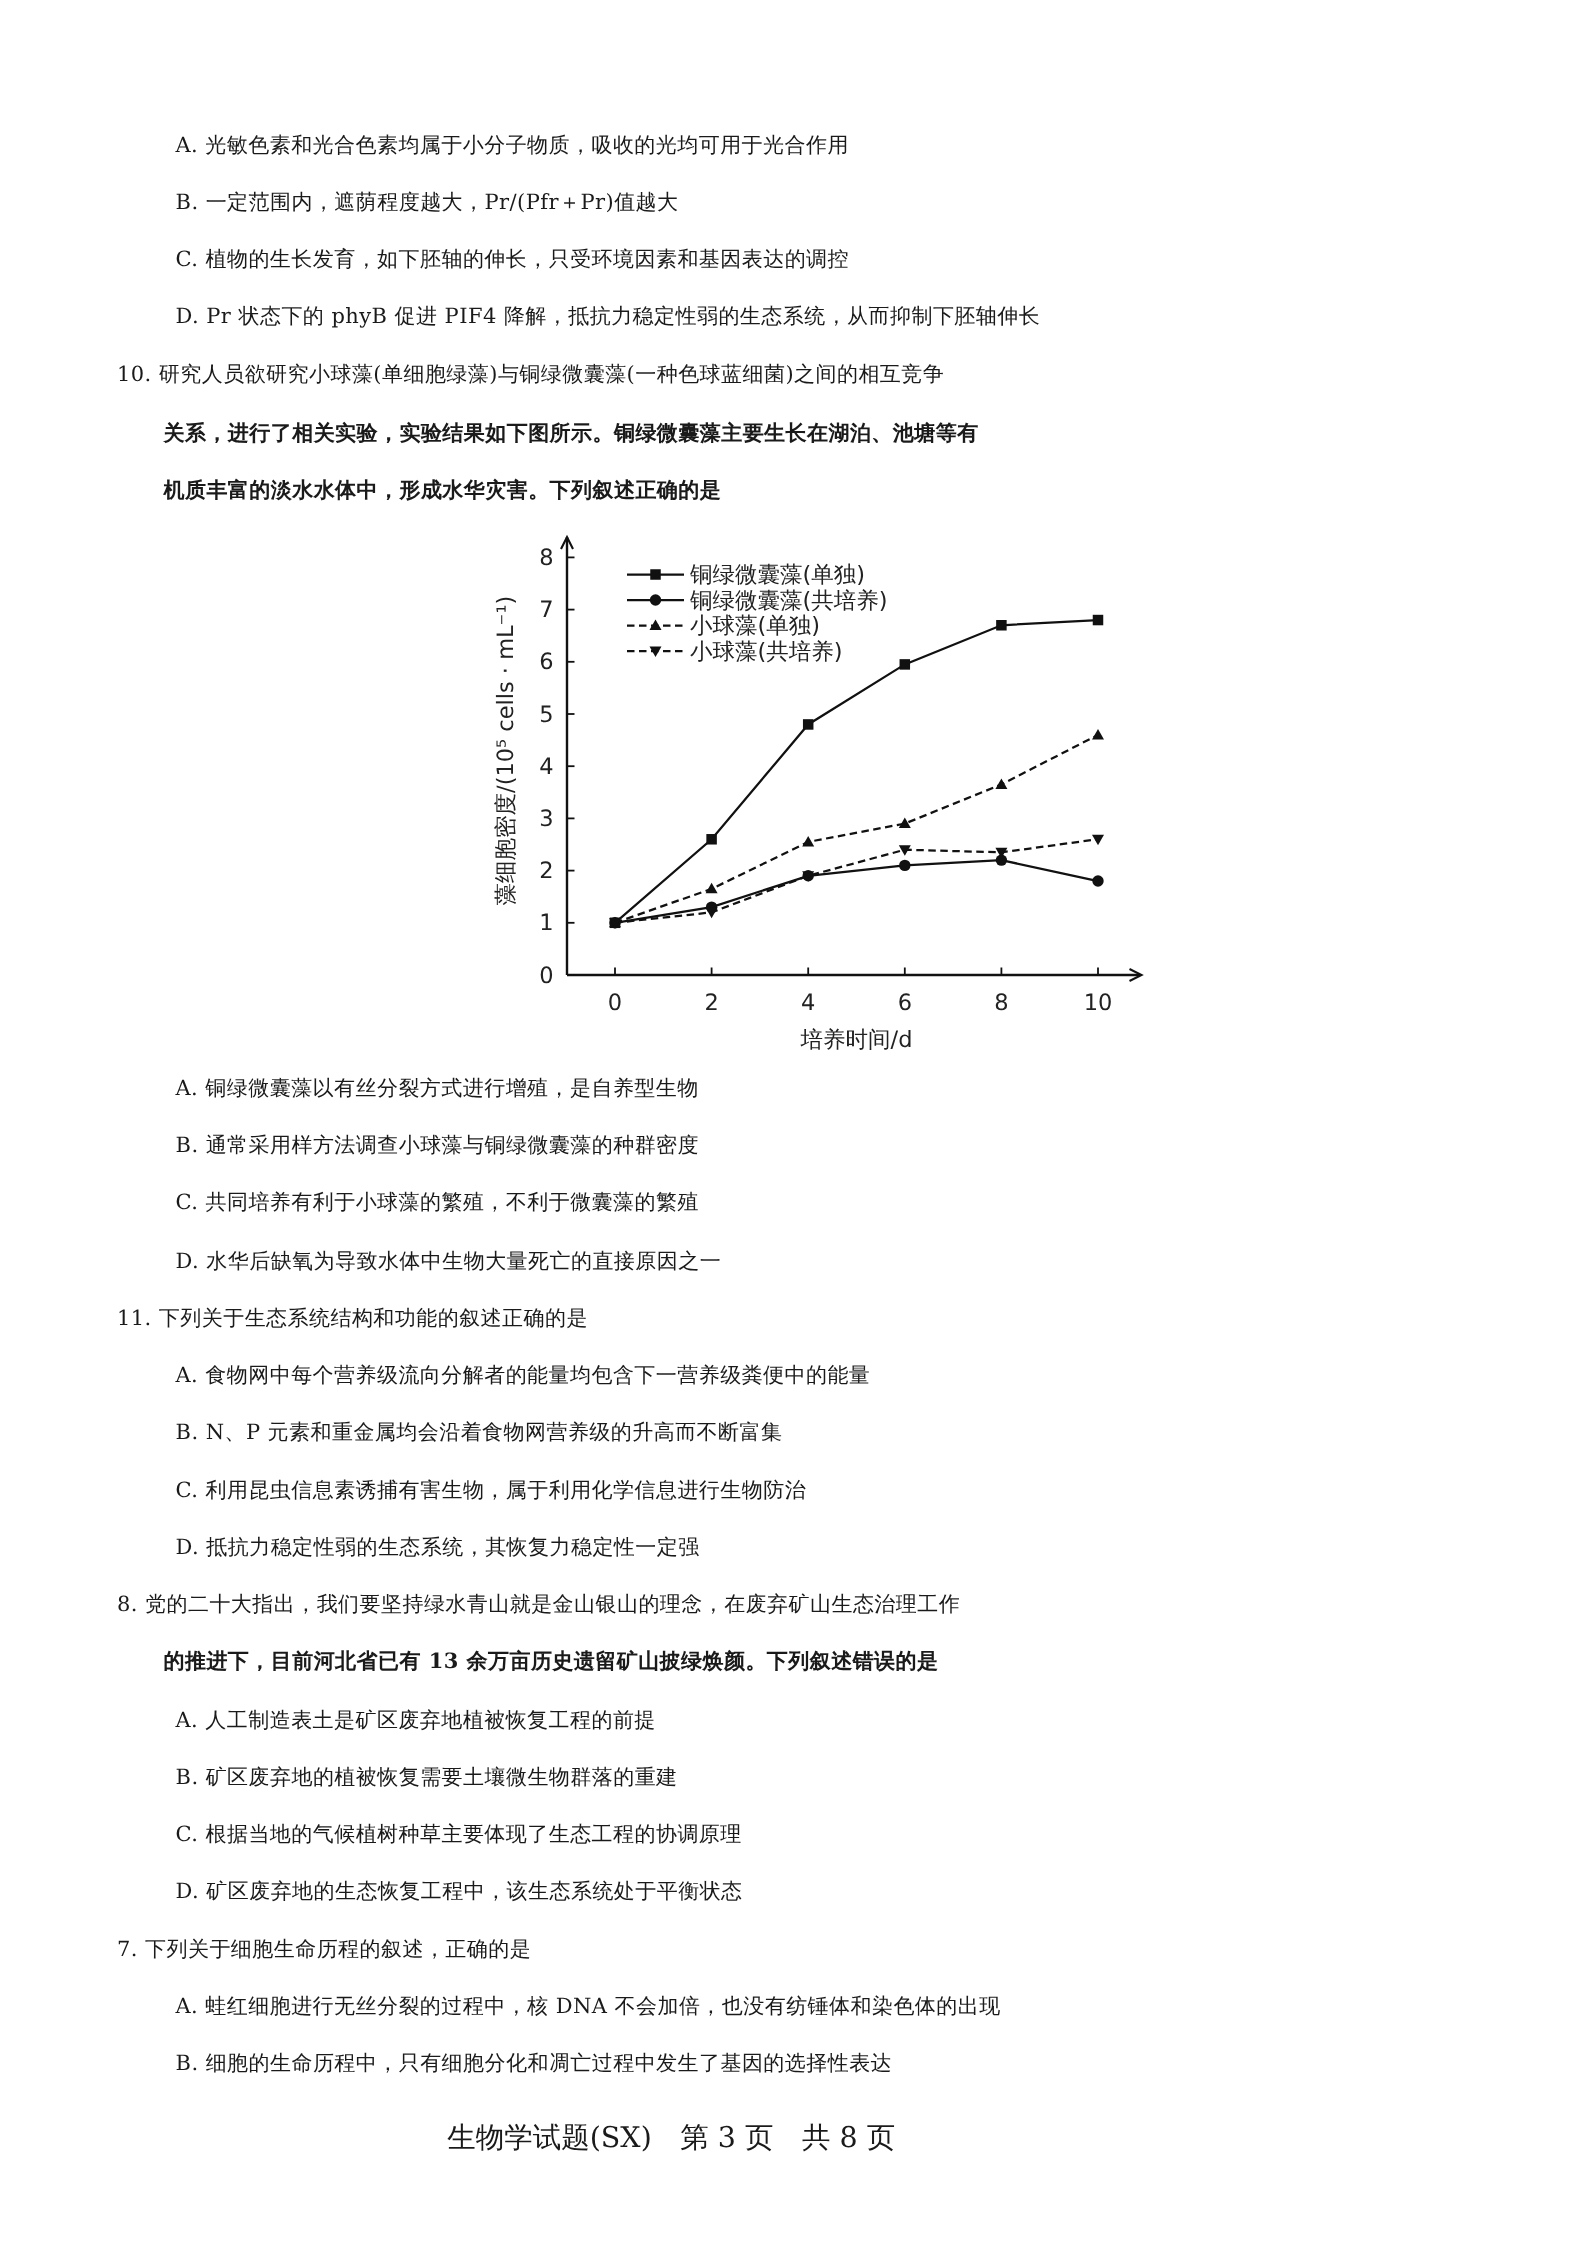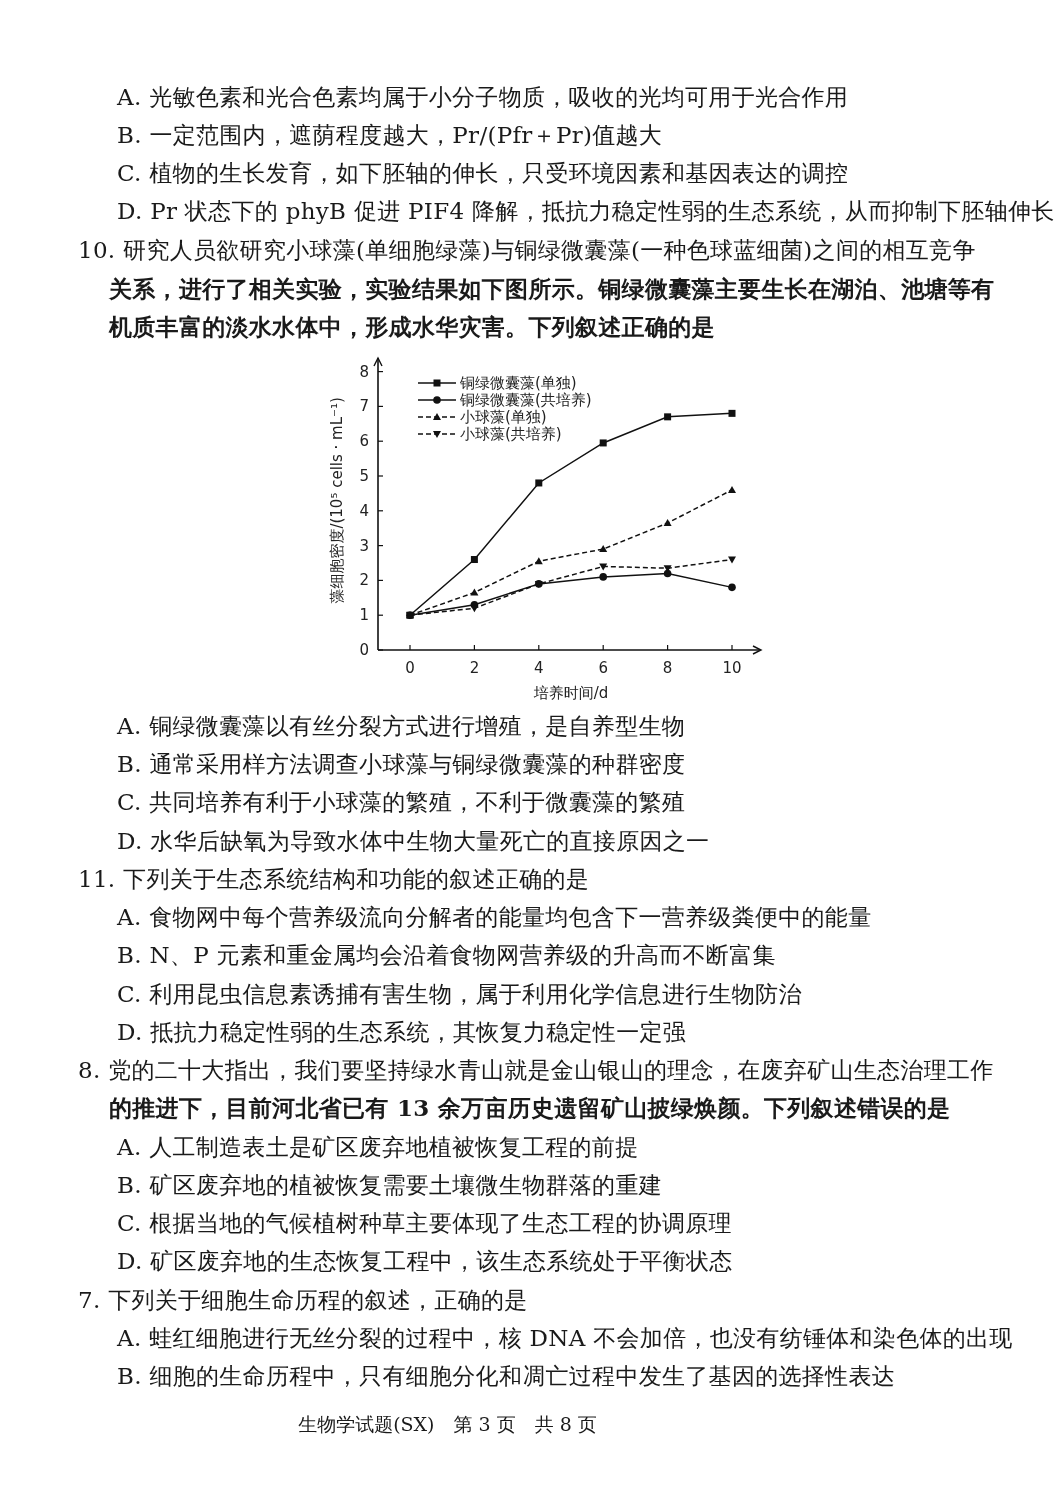--- a/index.html
+++ b/index.html
@@ -1,18 +1,18 @@
 <!DOCTYPE html>
 <html><head>
 <meta charset="utf-8">
 <style>
   html, body { margin:0; padding:0; background:#ffffff; }
   body { width:1056px; height:1496px; position:relative; overflow:hidden;
          font-family: "DejaVu Serif", "Liberation Serif", serif; color:#1a1a1a; }
-  .line { position:absolute; font-size:23px; line-height:24px; white-space:nowrap; letter-spacing:0.3px; }
+  .line { position:absolute; font-size:14px; line-height:24px; white-space:nowrap; letter-spacing:0.3px; }
   .opt { left:117px; }
   .q { left:78px; }
   .qc { left:109px;font-weight:bold; }
   #chart-wrap { position:absolute; left:320px; top:350px; width:460px; height:360px; }
   #chart-wrap svg { width:460px; height:360px; }
   .axis-text { font-family: "DejaVu Sans", "Liberation Sans", sans-serif; font-size:15px; fill:#222; }
   .legend-text { font-family: "DejaVu Sans", "Liberation Sans", sans-serif; font-size:15px; fill:#222; }
   .footer { position:absolute; left:0; width:895px; top:1412px; text-align:center; font-size:19px; }
 </style>
 </head>

